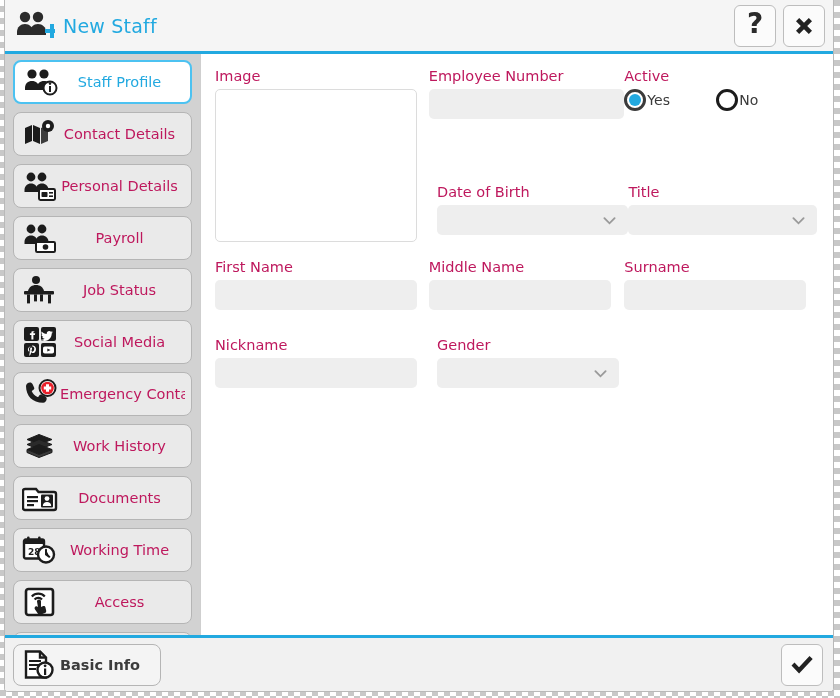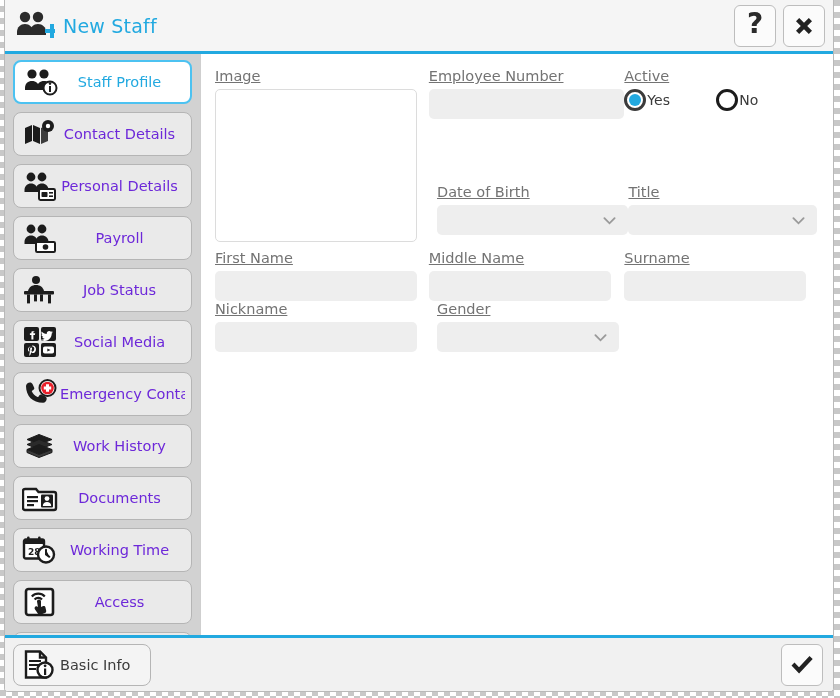--- a/index.html
+++ b/index.html
@@ -114,43 +114,42 @@
     width: 40px;
     height: 34px;
     display: flex;
     align-items: center;
     justify-content: center;
   }
   .nav-label {
     flex: 1 1 auto;
     text-align: center;
     font-size: 14.5px;
-    color: #6d28d9;
+    color: #be185d;
     padding-right: 6px;
     white-space: nowrap;
     overflow: hidden;
   }
   .nav-item.selected .nav-label { color: #22a9e0; }
 
   
   .main {
     flex: 1 1 auto;
     background: #ffffff;
     padding: 14px 16px 0 14px;
     overflow: hidden;
     position: relative;
   }
   .form-row { display: flex; }
   .field { position: relative; }
   .field-label {
     font-size: 14.5px;
-    color: #737373;
+    color: #be185d;
     margin-bottom: 5px;
     white-space: nowrap;
-    text-decoration: underline;
   }
   .input-box {
     height: 30px;
     background: #eeeeee;
     border: none;
     border-radius: 5px;
     width: 100%;
     font-size: 14px;
     color: #333;
     padding: 0 10px;
@@ -213,20 +212,21 @@
   .footer-btn {
     height: 42px;
     min-width: 132px;
     background: #f4f4f4;
     border: 1px solid #b5b5b5;
     border-radius: 8px;
     display: flex;
     align-items: center;
     padding: 0 14px 0 6px;
     cursor: pointer;
+    font-weight: bold;
   }
   .footer-btn .nav-label { font-size: 14.5px; color: #3b3b3b; }
   .footer-spacer { flex: 1 1 auto; }
   .ok-btn {
     width: 42px; height: 42px;
     border: 1px solid #bdbdbd;
     border-radius: 6px;
     background: #fbfbfb;
     display: flex;
     align-items: center;
@@ -504,40 +504,40 @@
           <div class="select-box">
             <span style="position:absolute;left:10px;top:6px;font-size:14px;color:#333;"></span>
             <svg class="chev" viewBox="0 0 14 14">
               <path d="M1.5 4.5L7 10 12.5 4.5" fill="none" stroke="#9a9a9a" stroke-width="2" stroke-linecap="round"></path>
             </svg>
           </div>
         </div>
 
       </div>
 
-      <div class="form-row" style="margin-top:15px;">
+      <div class="form-row" style="margin-top:24px;">
 
         <div class="field" style="width:222px;">
           <div class="field-label">First Name</div>
           <input class="input-box" type="text" style="width: 202px;" value="">
         </div>
 
         <div class="field" style="width:203px;">
           <div class="field-label">Middle Name</div>
           <input class="input-box" type="text" style="width: 182px;" value="">
         </div>
 
         <div class="field" style="width:200px;">
           <div class="field-label">Surname</div>
           <input class="input-box" type="text" style="width: 182px;" value="">
         </div>
 
       </div>
 
-      <div class="form-row" style="">
+      <div class="form-row" style="margin-top:27px;">
 
         <div class="field" style="width:222px;">
           <div class="field-label">Nickname</div>
           <input class="input-box" type="text" style="width: 202px;" value="">
         </div>
 
         <div class="field" style="width:203px;">
           <div class="field-label">Gender</div>
           <div class="select-box" style="width:182px;">
             <span style="position:absolute;left:10px;top:6px;font-size:14px;color:#333;"></span>

